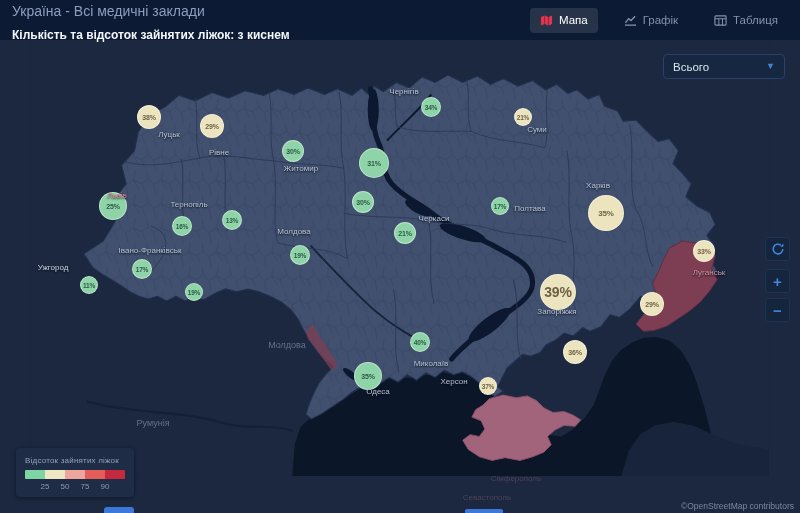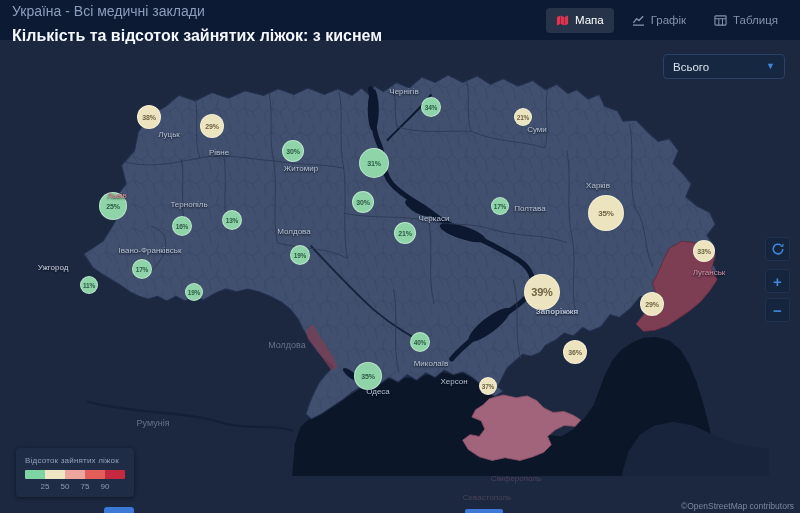--- a/index.html
+++ b/index.html
@@ -8,22 +8,22 @@
     background:#0e1b34;font-family:"Liberation Sans",sans-serif;
     -webkit-font-smoothing:antialiased;
   }
   
   .header{
     position:absolute;top:0;left:0;right:0;height:40px;z-index:30;
     background:#0d1a33;display:flex;justify-content:space-between;
     align-items:flex-start;padding:5px 12px 0 12px;box-sizing:border-box;
   }
   .titles .sub{font-size:14px;color:#8b9fbd;margin-bottom:10px;line-height:12px}
-  .titles .main{font-size:16px;font-weight:bold;color:#f4f7fb;line-height:17px}
-  .view-switcher{display:flex;gap:8px;align-items:center;margin-top:3px}
+  .titles .main{font-size:12px;font-weight:bold;color:#f4f7fb;line-height:17px}
+  .view-switcher{display:flex;gap:16px;align-items:center;margin-top:3px}
   .tab{
     display:flex;align-items:center;gap:6px;background:transparent;border:0;
     color:#8492ab;font-size:11.5px;padding:6px 10px;border-radius:4px;
     cursor:pointer;font-family:inherit;line-height:13px;
   }
   .tab.active{background:#273349;color:#ffffff}
   .tab .ticon{display:flex;color:#8492ab}
   .tab.active .ticon{color:#e5334d}
   
   .map{position:absolute;top:40px;left:0;right:0;bottom:0;background:#1b2840}
@@ -170,41 +170,41 @@
       <div class="bubble green" title="Тернопільська" style="left: 182px; top: 186px; width: 20px; height: 20px; font-size: 6.5px;">16%</div>
       <div class="bubble green" title="Хмельницька" style="left: 232px; top: 180px; width: 20px; height: 20px; font-size: 6.5px;">13%</div>
       <div class="bubble green" title="Вінницька" style="left: 300px; top: 215px; width: 20px; height: 20px; font-size: 6.5px;">19%</div>
       <div class="bubble green" title="Черкаська" style="left: 405px; top: 193px; width: 22px; height: 22px; font-size: 7px;">21%</div>
       <div class="bubble green" title="Полтавська" style="left: 500px; top: 166px; width: 18px; height: 18px; font-size: 6.5px;">17%</div>
       <div class="bubble cream" title="Харківська" style="left: 606px; top: 173px; width: 36px; height: 36px; font-size: 8px;">35%</div>
       <div class="bubble cream" title="Луганська" style="left: 704px; top: 211px; width: 22px; height: 22px; font-size: 7px;">33%</div>
       <div class="bubble green" title="Івано-Франківська" style="left: 142px; top: 229px; width: 20px; height: 20px; font-size: 6.5px;">17%</div>
       <div class="bubble green" title="Закарпатська" style="left: 89px; top: 245px; width: 18px; height: 18px; font-size: 6.5px;">11%</div>
       <div class="bubble green" title="Чернівецька" style="left: 194px; top: 252px; width: 18px; height: 18px; font-size: 6.5px;">19%</div>
-      <div class="bubble cream" title="Дніпропетровська" style="left: 542px; top: 252px; width: 36px; height: 36px; font-size: 11px;">39%</div>
+      <div class="bubble cream" title="Дніпропетровська" style="left: 558px; top: 252px; width: 36px; height: 36px; font-size: 14px;">39%</div>
       <div class="bubble cream" title="Донецька" style="left: 652px; top: 264px; width: 24px; height: 24px; font-size: 7px;">29%</div>
       <div class="bubble cream" title="Запорізька" style="left: 575px; top: 312px; width: 24px; height: 24px; font-size: 7px;">36%</div>
       <div class="bubble green" title="Миколаївська" style="left: 420px; top: 302px; width: 20px; height: 20px; font-size: 6.5px;">40%</div>
       <div class="bubble cream" title="Херсонська" style="left: 488px; top: 346px; width: 18px; height: 18px; font-size: 6.5px;">37%</div>
       <div class="bubble green" title="Одеська" style="left: 368px; top: 336px; width: 28px; height: 28px; font-size: 7px;">35%</div>
       <span class="maplabel city" style="left: 169px; top: 94px;">Луцьк</span>
       <span class="maplabel city" style="left: 219px; top: 112px;">Рівне</span>
       <span class="maplabel city" style="left: 301px; top: 128px;">Житомир</span>
       <span class="maplabel city" style="left: 404px; top: 51px;">Чернігів</span>
       <span class="maplabel city" style="left: 537px; top: 89px;">Суми</span>
       <span class="maplabel city-accent" style="left: 117px; top: 155px;">Львів</span>
       <span class="maplabel city" style="left: 189px; top: 164px;">Тернопіль</span>
       <span class="maplabel city" style="left: 150px; top: 210px;">Івано-Франківськ</span>
       <span class="maplabel city-light" style="left: 53px; top: 227px;">Ужгород</span>
       <span class="maplabel city" style="left: 294px; top: 191px;">Молдова</span>
       <span class="maplabel city" style="left: 434px; top: 178px;">Черкаси</span>
       <span class="maplabel city" style="left: 530px; top: 168px;">Полтава</span>
       <span class="maplabel city" style="left: 598px; top: 145px;">Харків</span>
       <span class="maplabel city-pink" style="left: 709px; top: 232px;">Луганськ</span>
-      <span class="maplabel city" style="left: 557px; top: 271px; font-weight: bold;">Запоріжжя</span>
+      <span class="maplabel city" style="left: 557px; top: 271px;">Запоріжжя</span>
       <span class="maplabel city" style="left: 431px; top: 323px;">Миколаїв</span>
       <span class="maplabel city" style="left: 454px; top: 341px;">Херсон</span>
       <span class="maplabel city" style="left: 378px; top: 351px;">Одеса</span>
       <span class="maplabel country" style="left: 287px; top: 305px;">Молдова</span>
       <span class="maplabel country" style="left: 153px; top: 383px;">Румунія</span>
       <span class="maplabel crimea" style="left: 516px; top: 438px;">Сімферополь</span>
       <span class="maplabel crimea" style="left: 487px; top: 457px;">Севастополь</span>
     </div>
 
   <div class="filter">

